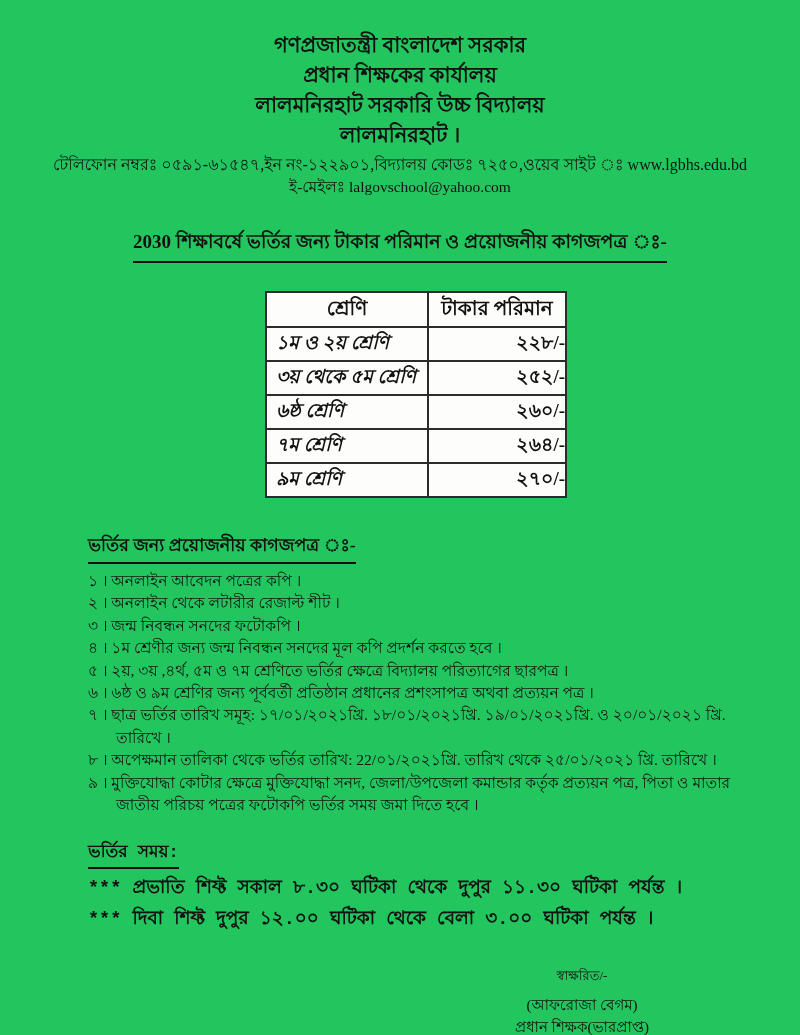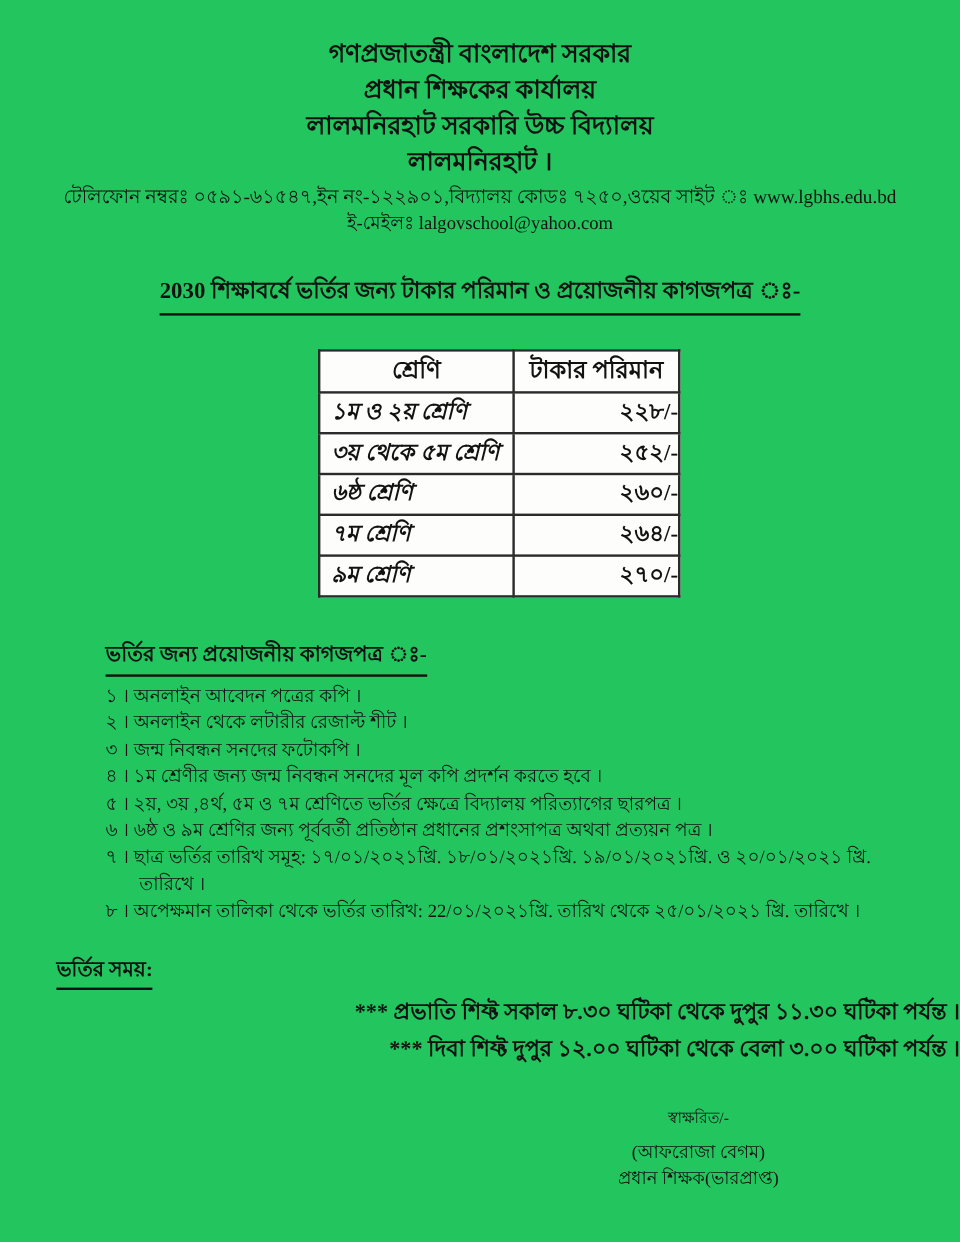--- a/index.html
+++ b/index.html
@@ -39,23 +39,23 @@
   .docs { margin:34px 0 12px 88px; width:682px; }
   .sec-heading {
     display:inline-block; font-weight:bold; font-size:17.5px;
     border-bottom:2px solid #111; padding-bottom:1px; margin-bottom:6px;
   }
   .doc-item {
     font-size:15.5px; line-height:22.4px; color:#141414;
     padding-left:28px; text-indent:-28px;
   }
   
-  .time { margin:22px 0 0 47px; }
+  .time { margin:22px 0 0 88px;font-family:Liberation Mono, monospace; }
   .time .sec-heading { font-size:17px; margin-bottom:4px; }
-  .time-line { font-weight:bold; font-size:18.5px; line-height:31px;text-align:right; }
+  .time-line { font-weight:bold; font-size:18.5px; line-height:31px; }
   
   .signature {
     margin:30px 0 0 452px; width:260px; text-align:center;
     font-size:15px; line-height:22px;
   }
   .sig-first { font-size:13px; margin-bottom:7px; }
 </style>
 </head>
 <body>
 
@@ -112,20 +112,21 @@
   <section class="docs">
     <span class="sec-heading">ভর্তির জন্য প্রয়োজনীয় কাগজপত্র ঃ-</span>
     <div class="doc-item">১ । অনলাইন আবেদন পত্রের কপি ।</div>
     <div class="doc-item">২ । অনলাইন থেকে লটারীর রেজাল্ট শীট ।</div>
     <div class="doc-item">৩ । জন্ম নিবন্ধন সনদের ফটোকপি ।</div>
     <div class="doc-item">৪ । ১ম শ্রেণীর জন্য জন্ম নিবন্ধন সনদের মূল কপি প্রদর্শন করতে হবে ।</div>
     <div class="doc-item">৫ । ২য়, ৩য় ,৪র্থ, ৫ম ও ৭ম শ্রেণিতে ভর্তির ক্ষেত্রে  বিদ্যালয় পরিত্যাগের ছারপত্র ।</div>
     <div class="doc-item">৬ । ৬ষ্ঠ ও ৯ম শ্রেণির জন্য পূর্ববর্তী প্রতিষ্ঠান প্রধানের প্রশংসাপত্র অথবা প্রত্যয়ন পত্র ।</div>
     <div class="doc-item">৭ । ছাত্র ভর্তির তারিখ সমূহ: ১৭/০১/২০২১খ্রি. ১৮/০১/২০২১খ্রি. ১৯/০১/২০২১খ্রি. ও ২০/০১/২০২১ খ্রি. তারিখে ।</div>
     <div class="doc-item">৮ । অপেক্ষমান তালিকা থেকে ভর্তির তারিখ: 22/০১/২০২১খ্রি. তারিখ থেকে ২৫/০১/২০২১ খ্রি. তারিখে ।</div>
+    <div class="doc-item">৯ । মুক্তিযোদ্ধা কোটার ক্ষেত্রে মুক্তিযোদ্ধা সনদ, জেলা/উপজেলা কমান্ডার কর্তৃক প্রত্যয়ন পত্র, পিতা ও মাতার জাতীয় পরিচয় পত্রের ফটোকপি ভর্তির সময় জমা দিতে হবে ।</div>
   </section>
 
   <section class="time">
     <span class="sec-heading">ভর্তির সময়:</span>
     <div class="time-line">*** প্রভাতি শিফ্ট সকাল ৮.৩০ ঘটিকা থেকে দুপুর ১১.৩০ ঘটিকা পর্যন্ত ।</div>
     <div class="time-line">*** দিবা শিফ্ট দুপুর ১২.০০ ঘটিকা  থেকে বেলা ৩.০০ ঘটিকা পর্যন্ত ।</div>
   </section>
 
   <footer class="signature">
     <div class="sig-first">স্বাক্ষরিত/-</div>

